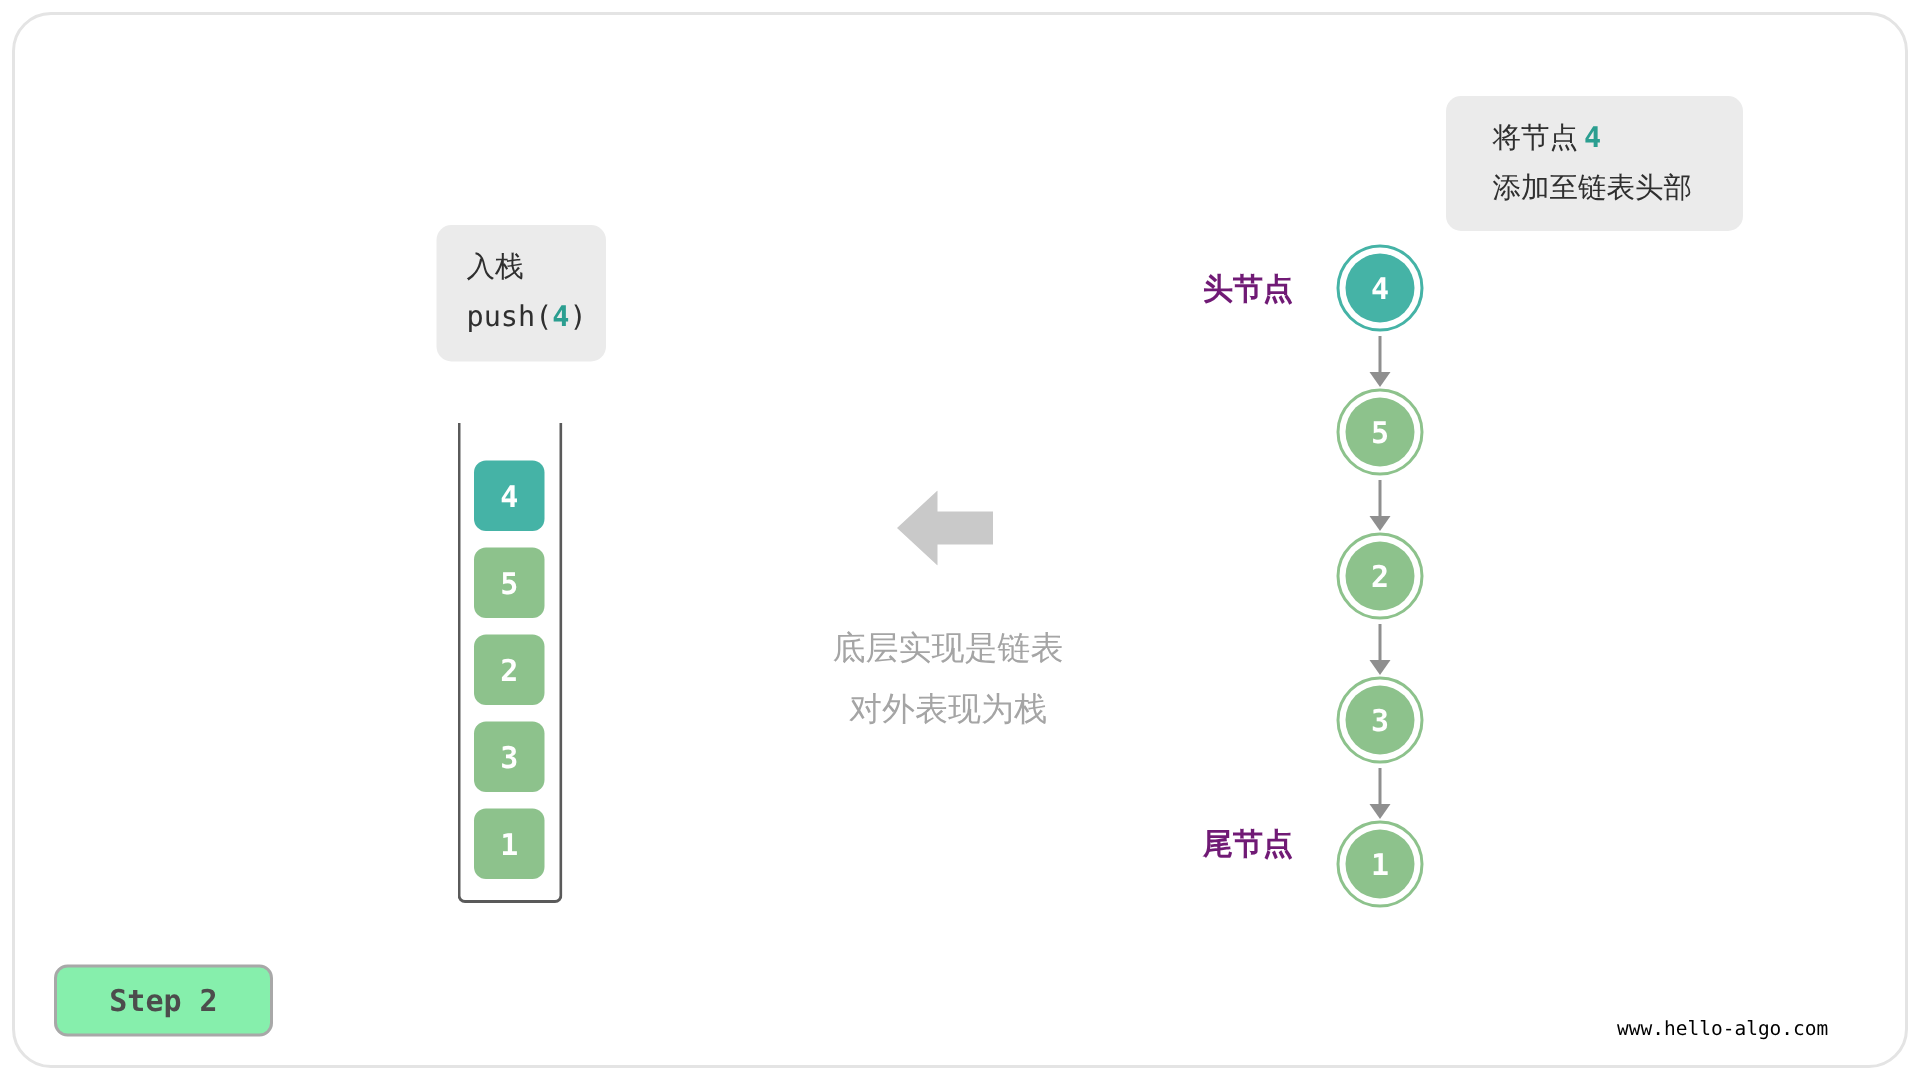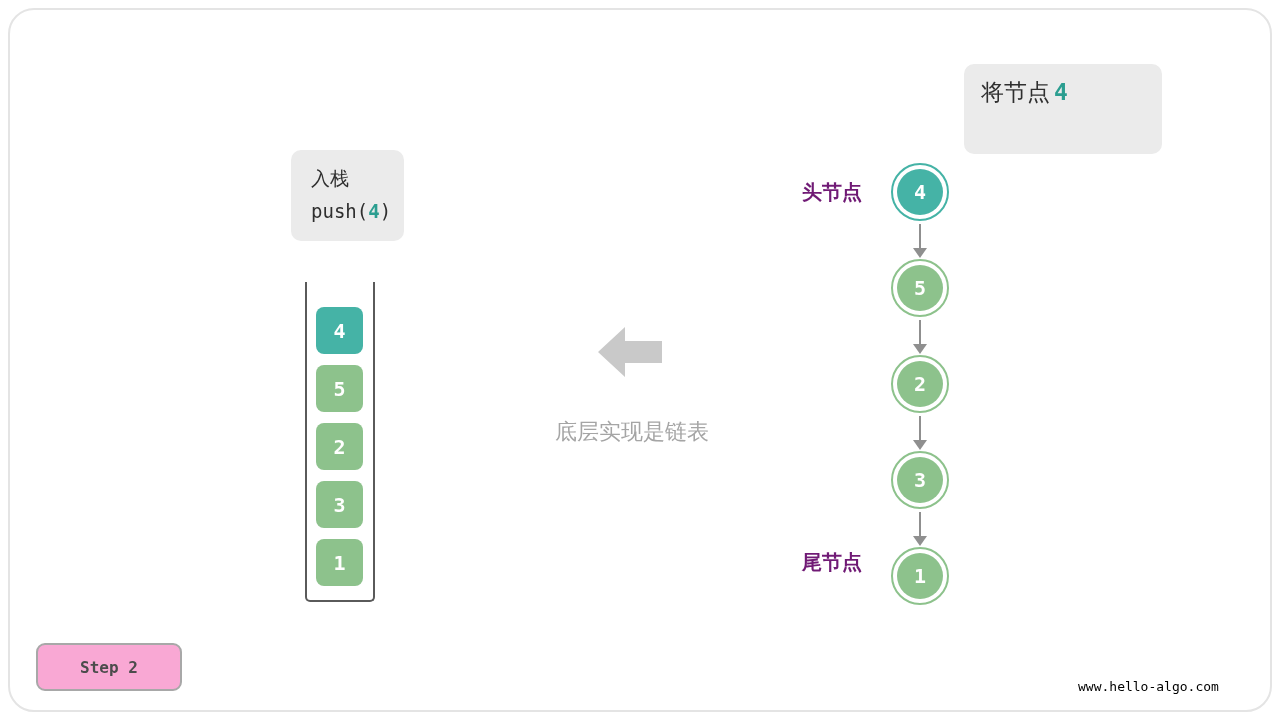--- a/index.html
+++ b/index.html
@@ -12,21 +12,21 @@
 
   .frame {
     position:absolute; left:8px; top:8px; width:1264px; height:704px;
     border:2px solid #e4e4e4; border-radius:26px;
   }
 
   
   .note-box {
     position:absolute; left:964px; top:64px; width:198px; height:90px;
     background:var(--box-bg,#ebebeb); border-radius:10px;
-    padding:12px 17px; font-size:23px; line-height:33px;
+    padding:12px 31px; font-size:19px; line-height:33px;
     color:var(--dark-text,#2f2f2f);
   }
   .accent { color:var(--teal-text,#2b9e90); font-weight:bold; margin-left:4px; }
   .accent2 { color:var(--teal-text,#2b9e90); font-weight:bold; }
 
   
   .push-box {
     position:absolute; left:291px; top:150px; width:113px; height:91px;
     background:var(--box-bg,#ebebeb); border-radius:10px;
     padding:12px 20px; font-size:19px; line-height:33px;
@@ -78,37 +78,38 @@
     border-top:10px solid var(--link-gray,#8f8f8f);
   }
 
   .side-label {
     position:absolute; left:756px; width:106px; text-align:right;
     font-size:20px; font-weight:bold; color:#701a75;
   }
 
   .step-box {
     position:absolute; left:36px; top:643px; width:146px; height:48px;
-    background:#f9a8d4; border:2px solid #a8a8a8; border-radius:9px;
+    background:#86efac; border:2px solid #a8a8a8; border-radius:9px;
     display:flex; align-items:center; justify-content:center;
-    font-size:16px; font-weight:bold; color:#4c4c4c;
+    font-size:20px; font-weight:bold; color:#4c4c4c;
   }
   .watermark {
     position:absolute; left:1078px; top:679px;
     font-size:13px; color:#000000;
   }
 </style>
 </head>
 <body>
 
 <div>
   <div class="frame"></div>
 
   <div class="note-box">
     <div><span>将节点</span><span class="mono accent">4</span></div>
+    <div>添加至链表头部</div>
   </div>
 
   <div class="push-box">
     <div>入栈</div>
     <div class="mono"><span>push(</span><span class="accent2">4</span><span>)</span></div>
   </div>
 
   <div class="stack-wrap"></div>
   <div class="sq" style="top:307px" data-type="teal">
       <span>4</span>
@@ -124,20 +125,21 @@
     </div>
   <div class="sq" style="top:539px" data-type="green">
       <span>1</span>
     </div>
 
   <svg class="big-arrow" width="64" height="50" viewBox="0 0 64 50">
     <polygon points="0,25 27,0 27,14 64,14 64,36 27,36 27,50" fill="#c9c9c9"></polygon>
   </svg>
   <div class="caption">
     <div>底层实现是链表</div>
+    <div>对外表现为栈</div>
   </div>
 
   <div class="side-label" style="top:179px">头节点</div>
   <div class="side-label" style="top:549px">尾节点</div>
 
   <div class="node" style="top:163px" data-type="teal">
       <div class="node-inner">4</div>
     </div>
   <div class="node" style="top:259px" data-type="green">
       <div class="node-inner">5</div>

